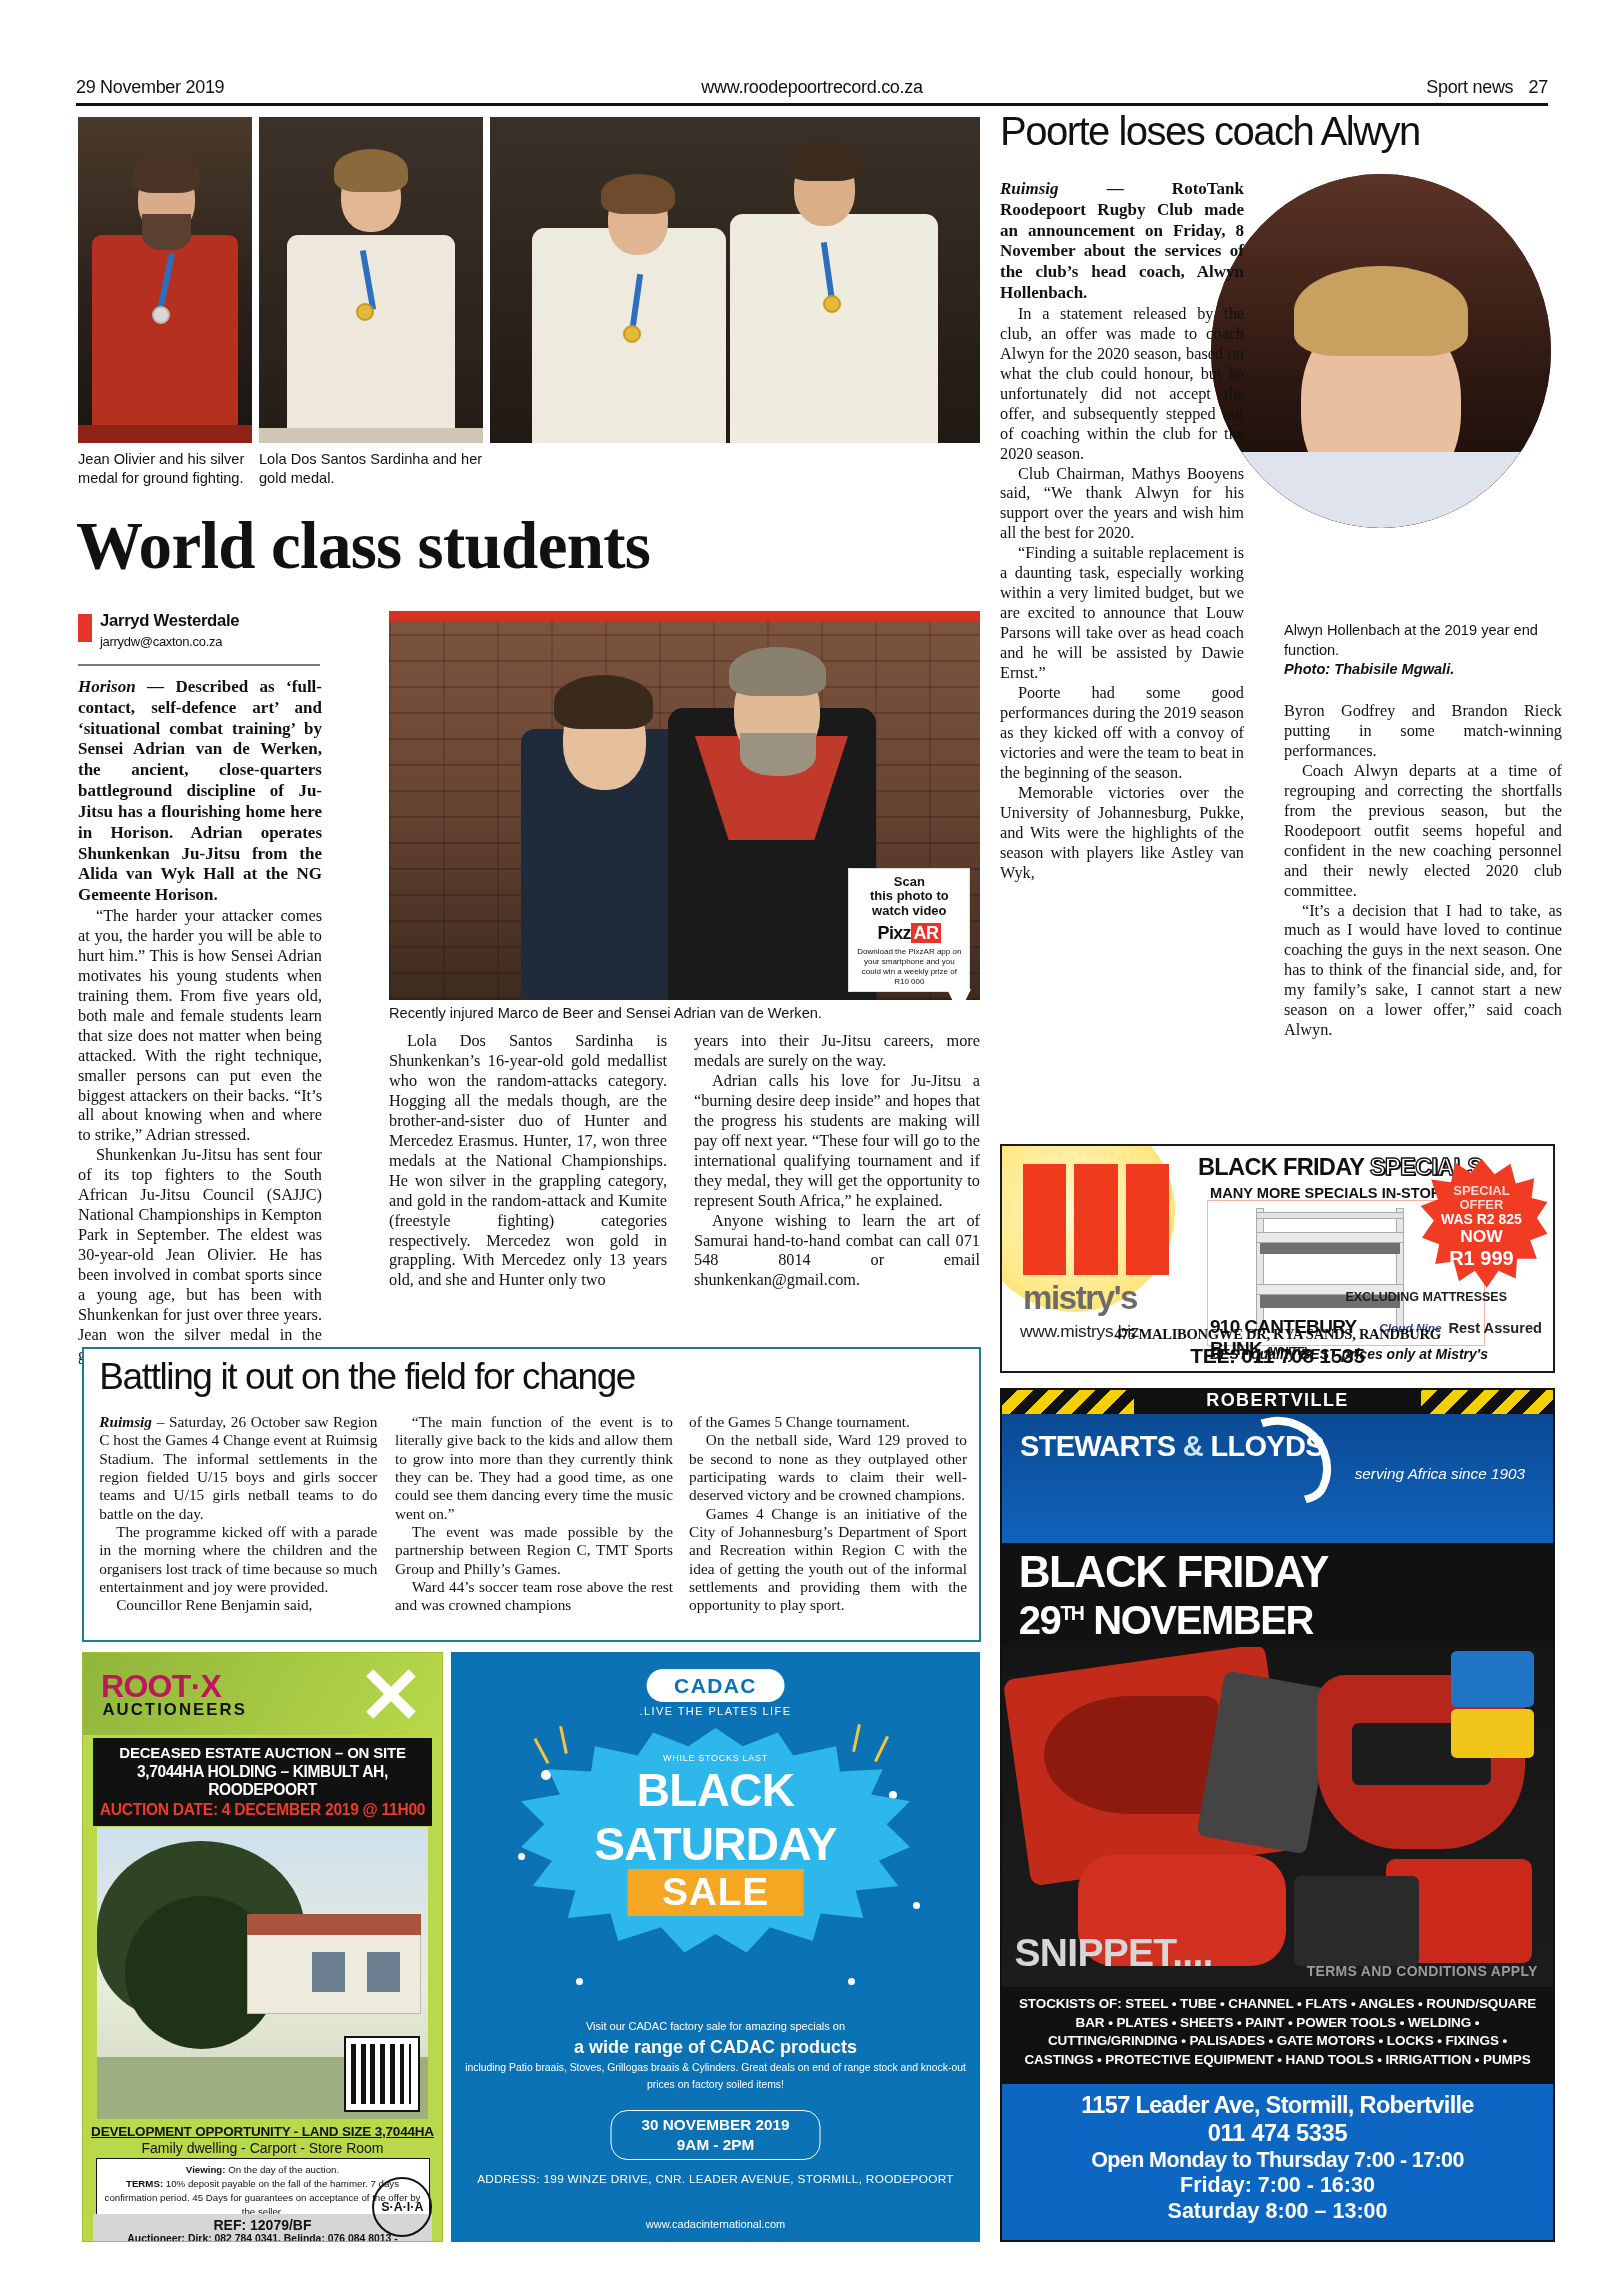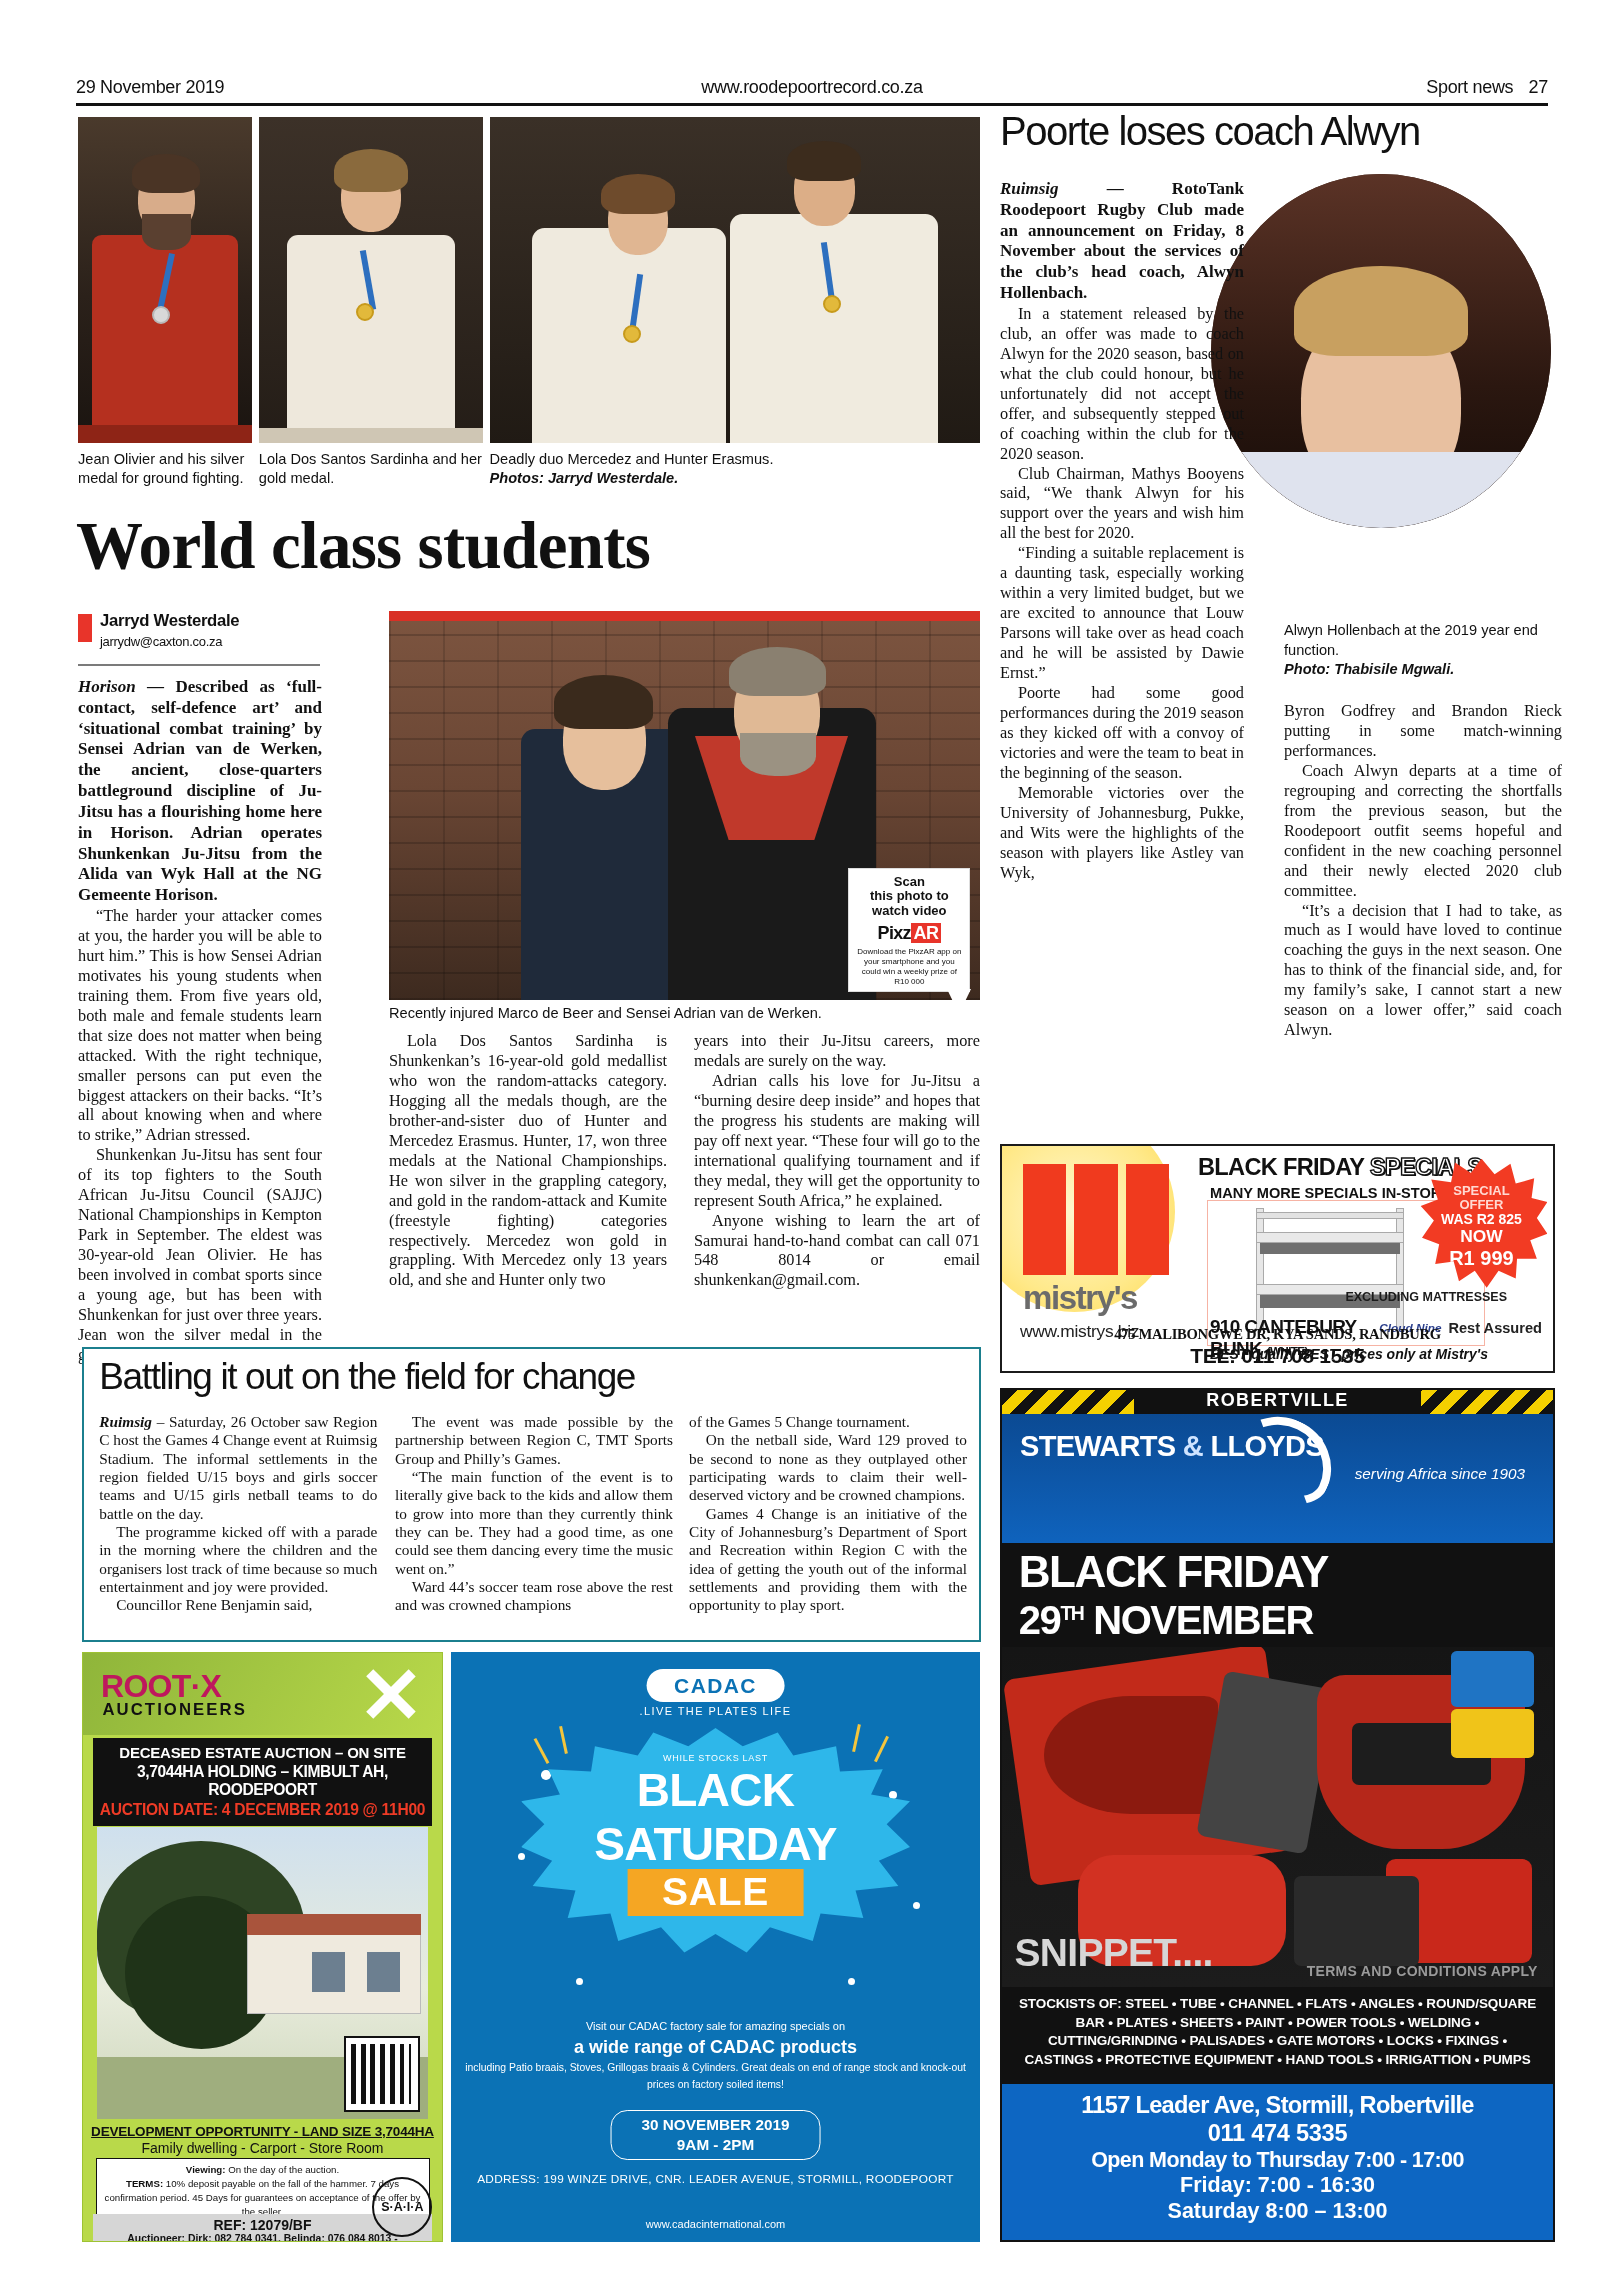--- a/index.html
+++ b/index.html
@@ -258,24 +258,20 @@
       <div style="position:absolute;left:143px;top:157px;width:6.2px;height:60px;background:#2d6fbf;transform:rotate(8deg)"></div>
       <div style="position:absolute;left:133px;top:208px;width:18px;height:18px;border-radius:50%;background:#e2b93b;border:2.1px solid #c79a1c"></div>
       <div style="position:absolute;right:149px;top:125px;width:6.2px;height:60px;background:#2d6fbf;transform:rotate(-8deg)"></div>
       <div style="position:absolute;right:139px;top:178px;width:18px;height:18px;border-radius:50%;background:#e2b93b;border:2.1px solid #c79a1c"></div>
     </div>
   </div>
 
   <div class="cap-row">
     <div class="c1">Jean Olivier and his silver medal for ground fighting.</div>
     <div class="c2">Lola Dos Santos Sardinha and her gold medal.</div>
-    <div class="c3">
-      <div>Deadly duo Mercedez and Hunter Erasmus.</div>
-      <div class="credit">Photos: Jarryd Westerdale.</div>
-    </div>
   </div>
 
   <div class="mainhead">World class students</div>
 
   <div class="byline">
     <div class="bar"></div>
     <div class="nm">Jarryd Westerdale</div>
     <div class="em">jarrydw@caxton.co.za</div>
     <div class="uline"></div>
   </div>
@@ -345,22 +341,22 @@
   </div>
 
   <div class="g4c">
     <div class="g4c-head">Battling it out on the field for change</div>
     <div class="gcol" id="g4-1">
       <p class="lead"><b><i>Ruimsig</i></b><span> – Saturday, 26 October saw Region C host the Games 4 Change event at Ruimsig Stadium. The informal settlements in the region fielded U/15 boys and girls soccer teams and U/15 girls netball teams to do battle on the day.</span></p>
       <p>The programme kicked off with a parade in the morning where the children and the organisers lost track of time because so much entertainment and joy were provided.</p>
       <p>Councillor Rene Benjamin said,</p>
     </div>
     <div class="gcol" id="g4-2">
+      <p>“The main function of the event is to literally give back to the kids and allow them to grow into more than they currently think they can be. They had a good time, as one could see them dancing every time the music went on.”</p>
       <p>The event was made possible by the partnership between Region C, TMT Sports Group and Philly’s Games.</p>
-      <p>“The main function of the event is to literally give back to the kids and allow them to grow into more than they currently think they can be. They had a good time, as one could see them dancing every time the music went on.”</p>
       <p>Ward 44’s soccer team rose above the rest and was crowned champions</p>
     </div>
     <div class="gcol" id="g4-3">
       <p class="lead">of the Games 5 Change tournament.</p>
       <p>On the netball side, Ward 129 proved to be second to none as they outplayed other participating wards to claim their well-deserved victory and be crowned champions.</p>
       <p>Games 4 Change is an initiative of the City of Johannesburg’s Department of Sport and Recreation within Region C with the idea of getting the youth out of the informal settlements and providing them with the opportunity to play sport.</p>
     </div>
   </div>
 
   <div class="mistry">

